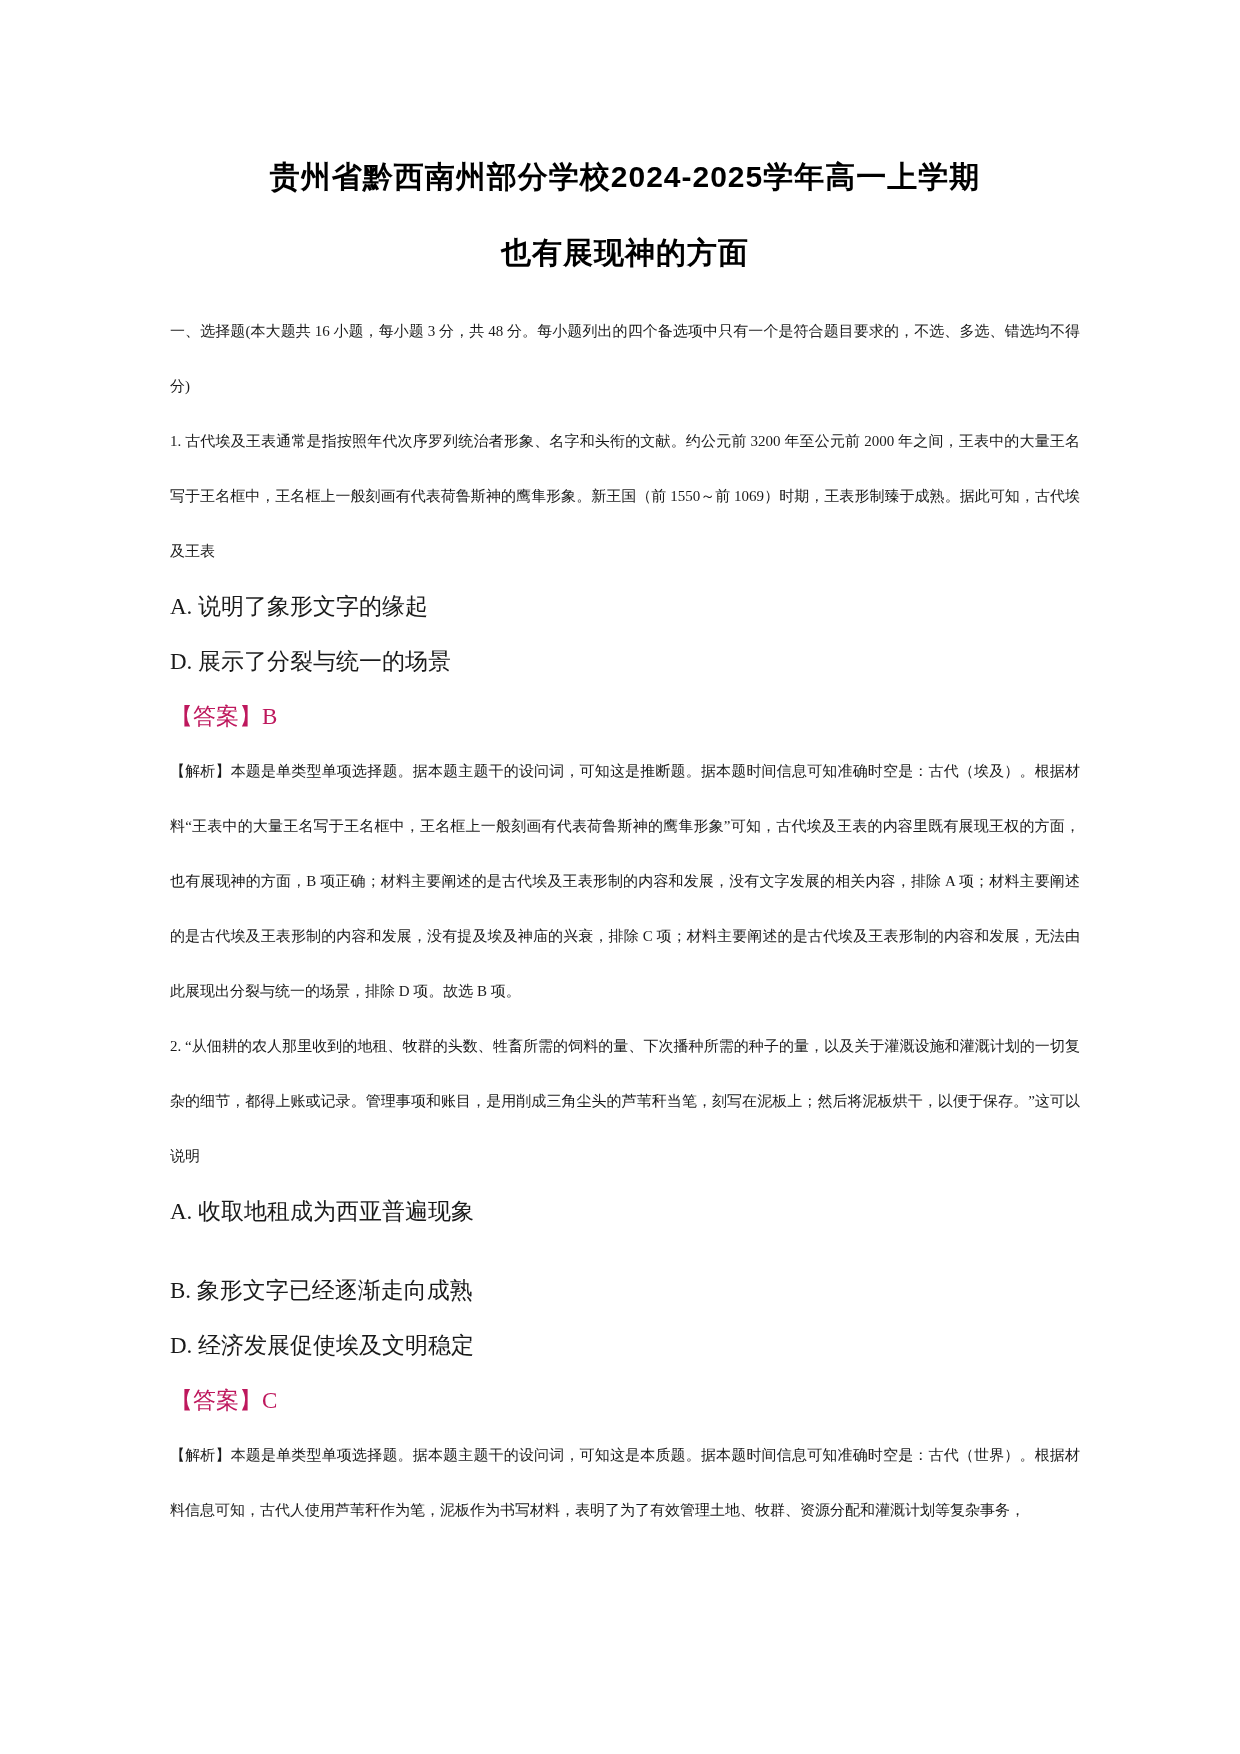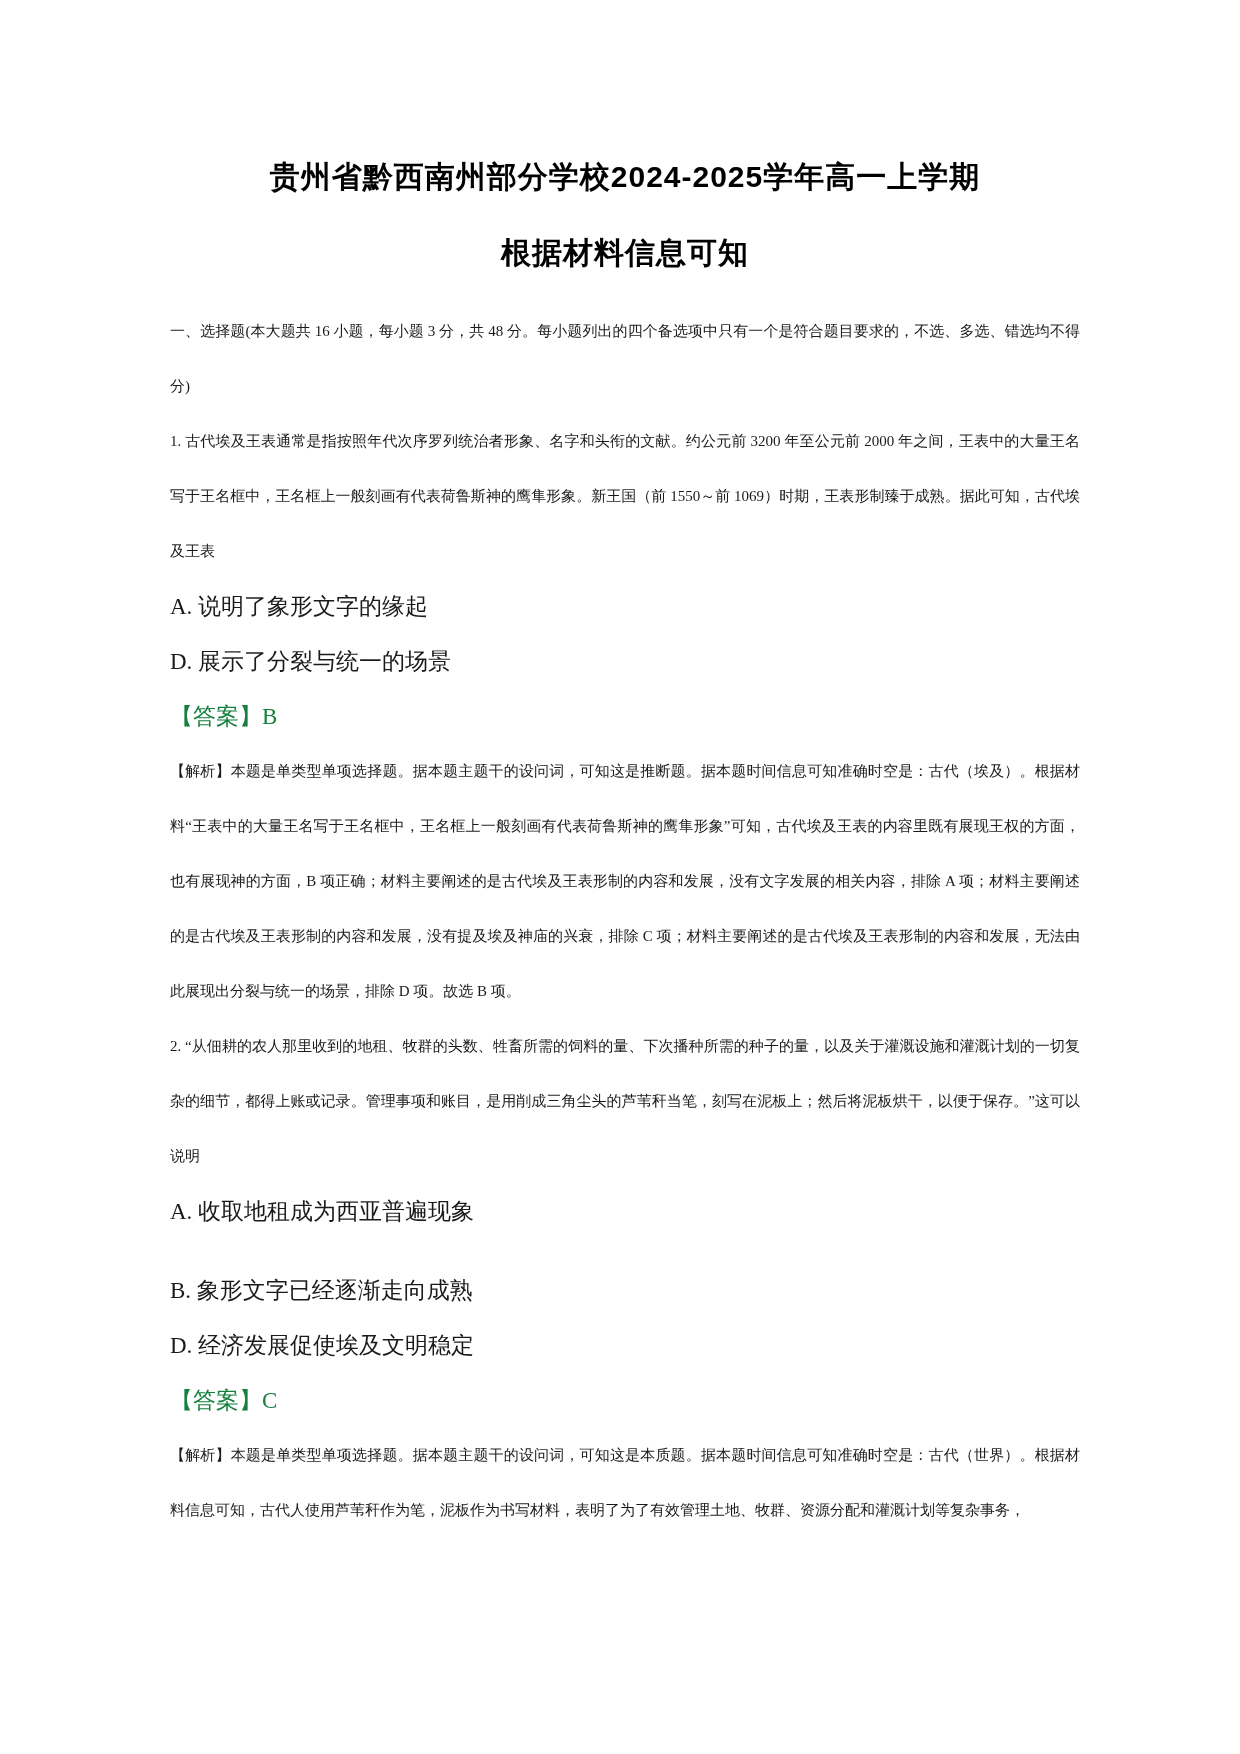--- a/index.html
+++ b/index.html
@@ -41,30 +41,30 @@
     flex-direction: column;
     gap: 24px;
     font-size: 23px;
     line-height: 55px;
     color: #1a1a1a;
   }
   .option { white-space: nowrap; }
   .answer-line {
     font-size: 23px;
     line-height: 55px;
-    color: #15803d;
+    color: #be185d;
   }
 </style>
 </head>
 <body>
 
 <div class="page">
 
   <div class="doc-title">贵州省黔西南州部分学校2024-2025学年高一上学期</div>
-  <div class="doc-title second">根据材料信息可知</div>
+  <div class="doc-title second">也有展现神的方面</div>
 
   <div class="content">
 
     <div class="para">一、选择题(本大题共 16 小题，每小题 3 分，共 48 分。每小题列出的四个备选项中只有一个是符合题目要求的，不选、多选、错选均不得分)</div>
 
     <div>
       <div class="para">1. 古代埃及王表通常是指按照年代次序罗列统治者形象、名字和头衔的文献。约公元前 3200 年至公元前 2000 年之间，王表中的大量王名写于王名框中，王名框上一般刻画有代表荷鲁斯神的鹰隼形象。新王国（前 1550～前 1069）时期，王表形制臻于成熟。据此可知，古代埃及王表</div>
       <div class="option-row">
         <span class="option">A. 说明了象形文字的缘起</span>
       </div>

